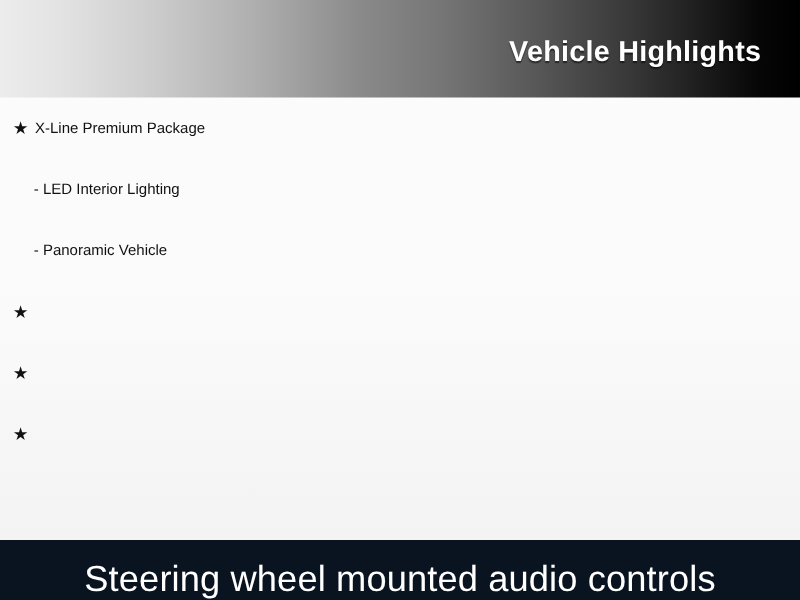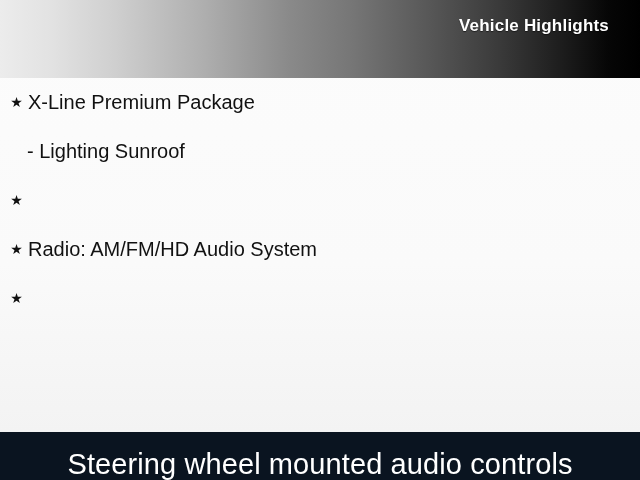--- a/index.html
+++ b/index.html
@@ -39,22 +39,22 @@
         #5a5a5a 66%,
         #3a3a3a 78%,
         #1c1c1c 88%,
         #060606 95%,
         #000000 100%);
   }
 
   #header-title {
     position: absolute;
     right: 31px;
-    top: 16px;
-    font-size: 17px;
+    top: 28px;
+    font-size: 23px;
     font-weight: bold;
     color: #ffffff;
     letter-spacing: 0.2px;
     white-space: nowrap;
     text-shadow: 0 1px 1px rgba(0,0,0,0.55);
   }
 
   
   #feature-list {
     position: absolute;
@@ -78,21 +78,21 @@
     text-align: center;
     font-size: 14px;
     color: #111111;
     line-height: 49px;
   }
 
   .feature-row .feature-label {
     position: absolute;
     left: 28px;
     top: 0;
-    font-size: 20px;
+    font-size: 12px;
     color: #111111;
     line-height: 49px;
   }
 
   .feature-row.sub .feature-label {
     left: 27px;
   }
 
   
   #footer-caption {
@@ -124,33 +124,35 @@
     <div id="header-title">Vehicle Highlights</div>
   </div>
 
   <div id="feature-list">
 
     <div class="feature-row">
       <span class="bullet-star">★</span>
       <span class="feature-label">X-Line Premium Package</span>
     </div>
 
+    <div class="feature-row sub">
+      <span class="feature-label">- LED Interior Lighting</span>
+    </div>
 
     <div class="feature-row sub">
-      <span class="feature-label">- Lighting Sunroof</span>
+      <span class="feature-label">- Panoramic Vehicle</span>
     </div>
 
 
     <div class="feature-row">
       <span class="bullet-star">★</span>
     </div>
 
     <div class="feature-row">
       <span class="bullet-star">★</span>
-      <span class="feature-label">Radio: AM/FM/HD Audio System</span>
     </div>
 
     <div class="feature-row">
       <span class="bullet-star">★</span>
     </div>
 
   </div>
 
   <div id="footer-caption">
     <div id="footer-caption-text">Steering wheel mounted audio controls</div>

